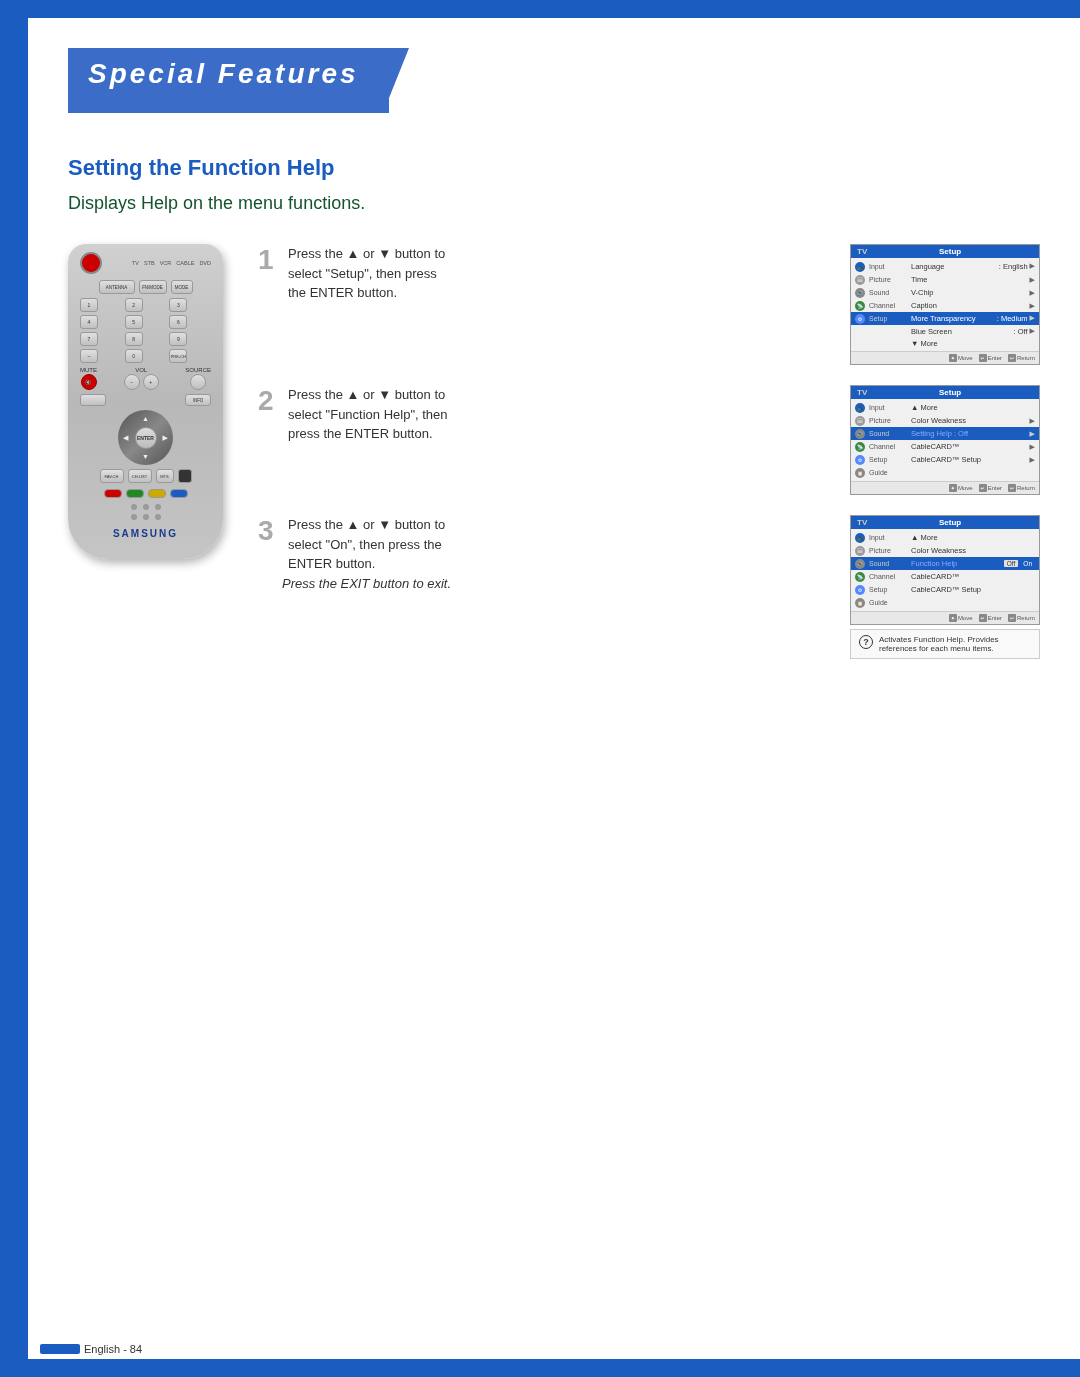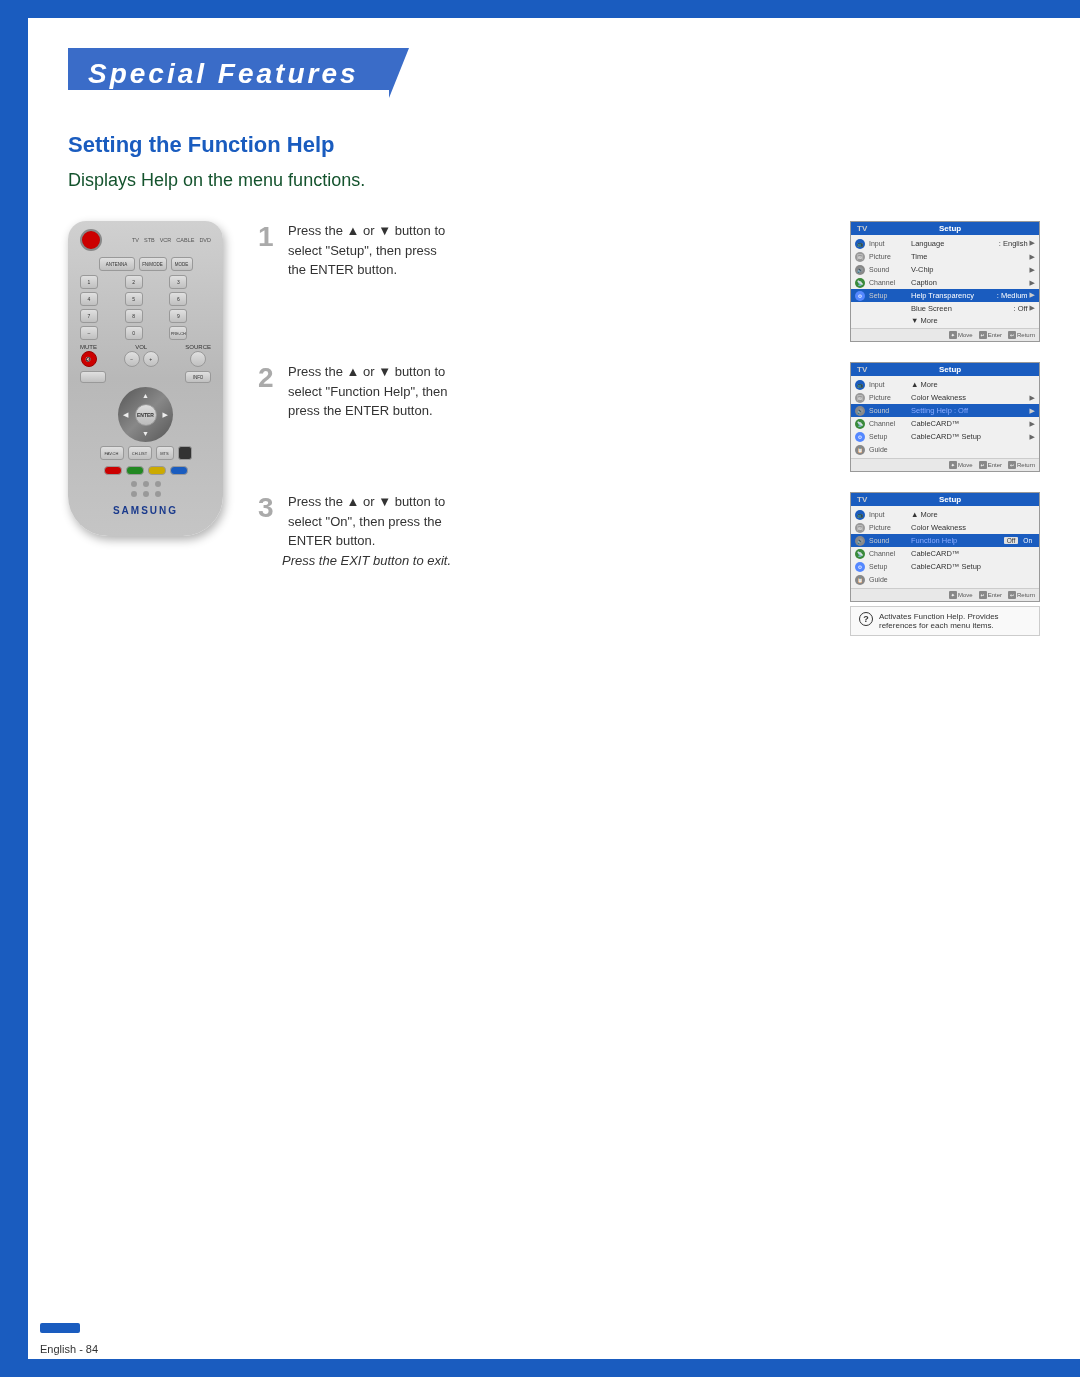--- a/index.html
+++ b/index.html
@@ -47,21 +47,21 @@
       top: 18px;
       right: 0;
       bottom: 18px;
       padding: 30px 40px;
     }
 
     
     .chapter-box {
       background: #3a6cc8;
       display: inline-block;
-      padding: 10px 30px 0 20px;
+      padding: 10px 30px 23px 20px;
       margin-bottom: 20px;
       position: relative;
     }
     .chapter-box::after {
       content: '';
       position: absolute;
       right: -20px;
       top: 0;
       width: 0;
       height: 0;
@@ -438,22 +438,22 @@
       flex: 0 0 14px;
     }
 
     
     .footer {
       position: absolute;
       bottom: 22px;
       left: 40px;
       right: 40px;
       display: flex;
-      gap: 10px;
-      flex-direction: column;
+      align-items: center;
+      gap: 4px;
     }
 
     .footer-bar {
       width: 40px;
       height: 10px;
       background: #1a5cbf;
       border-radius: 2px;
     }
 
     .footer-text {
@@ -651,21 +651,21 @@
                 <div class="side-icon channel" style="font-size:5px;">📡</div>
                 <span class="tv-menu-label">Channel</span>
                 <span class="tv-menu-item">Caption</span>
                 <span class="tv-menu-value">
                     <span class="tv-arrow">▶</span>
                   </span>
               </div>
               <div class="tv-menu-row highlighted">
                 <div class="side-icon" style="background:#5588ff;font-size:5px;">⚙</div>
                 <span class="tv-menu-label">Setup</span>
-                <span class="tv-menu-item">Help Transparency</span>
+                <span class="tv-menu-item">More Transparency</span>
                 <span class="tv-menu-value">: Medium <span class="tv-arrow">▶</span></span>
               </div>
               <div class="tv-menu-row">
                 <div style="width:10px;flex:0 0 10px;"></div>
                 <span class="tv-menu-label"></span>
                 <span class="tv-menu-item">Blue Screen</span>
                 <span class="tv-menu-value">: Off <span class="tv-arrow">▶</span></span>
               </div>
               <div class="tv-menu-row">
                 <div style="width:10px;flex:0 0 10px;"></div>

